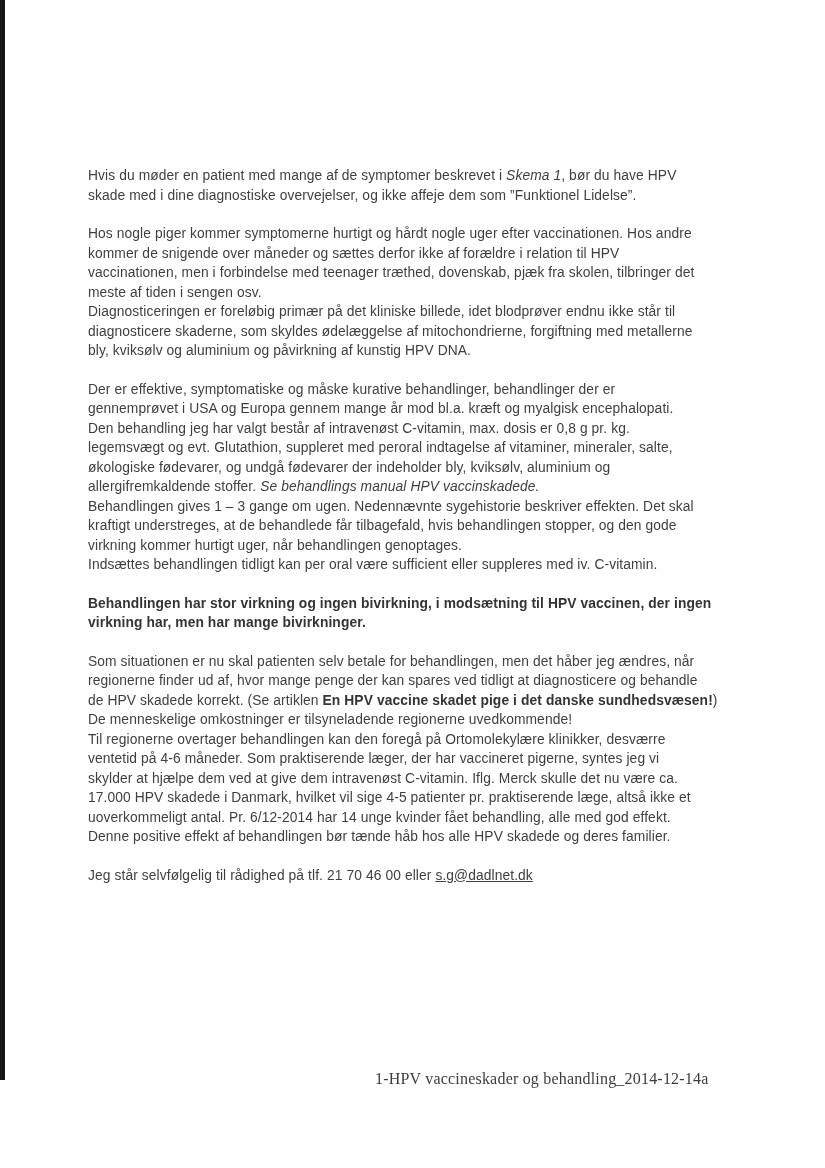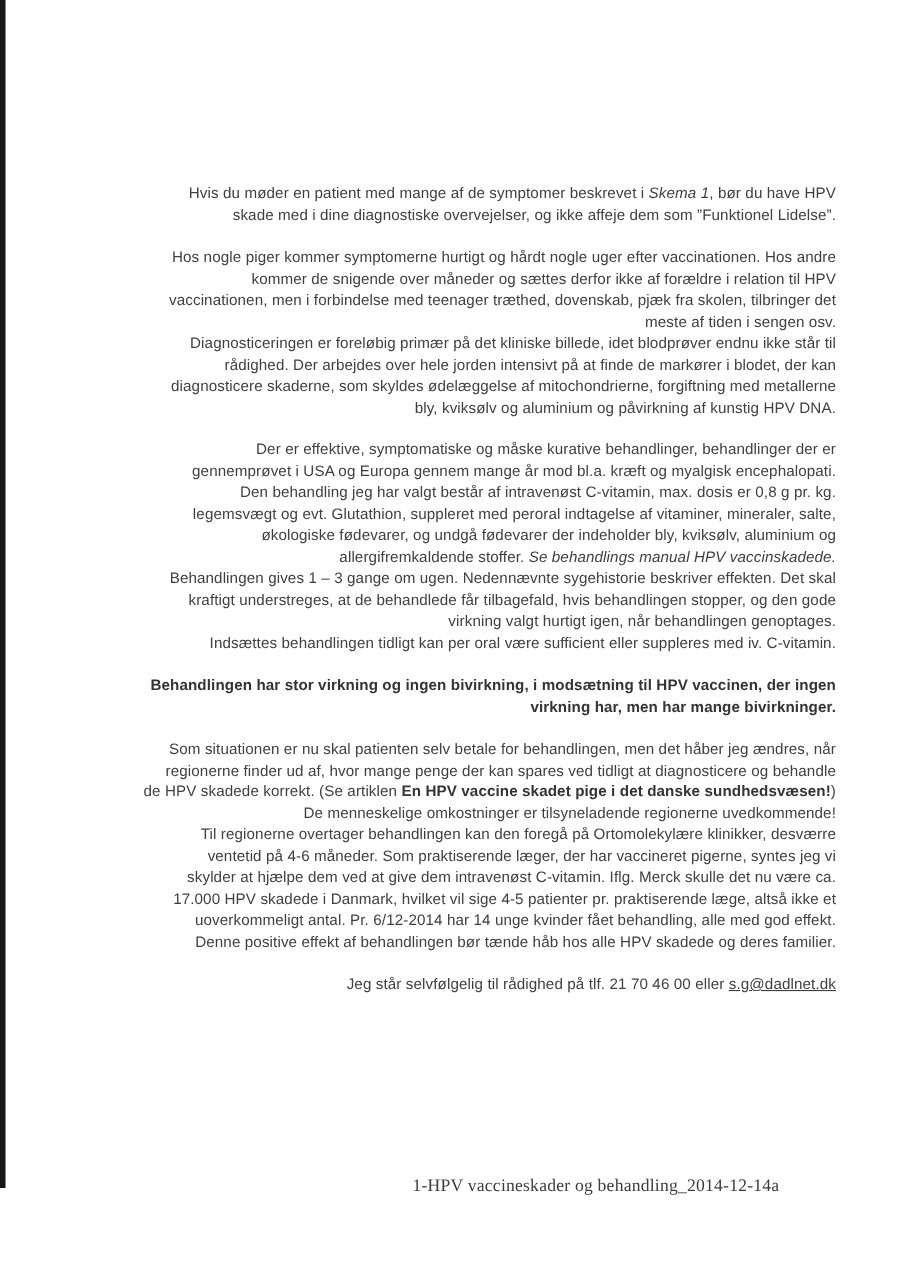--- a/index.html
+++ b/index.html
@@ -18,21 +18,21 @@
   .doc {
     position:absolute;
     left:88px; top:166px;
     width:672px;
     color:#3f3f3f;
     font-size:13.8px;
     line-height:19.5px;
     letter-spacing:0.1px;
   }
   .paragraph { margin:0 0 19px 0; }
-  .line { white-space:nowrap;text-align:right; }
+  .line { white-space:nowrap; }
   .it { font-style:italic; }
   .bd { font-weight:bold; color:#343434; }
   .un { text-decoration:underline;margin-top:12px; }
   .footer {
     position:absolute;
     left:375px; top:1070px;
     font-family:"Liberation Serif", serif;
     font-size:16px;
     color:#3c3c3c;
     letter-spacing:0.2px;
@@ -47,34 +47,33 @@
     <div class="paragraph">
       <div class="line"><span>Hvis du møder en patient med mange af de symptomer beskrevet i </span><span class="it">Skema 1</span><span>, bør du have HPV</span></div>
       <div class="line"><span>skade med i dine diagnostiske overvejelser, og ikke affeje dem som ”Funktionel Lidelse”.</span></div>
     </div>
     <div class="paragraph">
       <div class="line"><span>Hos nogle piger kommer symptomerne hurtigt og hårdt nogle uger efter vaccinationen. Hos andre</span></div>
       <div class="line"><span>kommer de snigende over måneder og sættes derfor ikke af forældre i relation til HPV</span></div>
       <div class="line"><span>vaccinationen, men i forbindelse med teenager træthed, dovenskab, pjæk fra skolen, tilbringer det</span></div>
       <div class="line"><span>meste af tiden i sengen osv.</span></div>
       <div class="line"><span>Diagnosticeringen er foreløbig primær på det kliniske billede, idet blodprøver endnu ikke står til</span></div>
-      <div class="line"><span>rådighed. Der arbejdes over hele jorden intensivt på at finde de markører i blodet, der kan</span></div>
       <div class="line"><span>diagnosticere skaderne, som skyldes ødelæggelse af mitochondrierne, forgiftning med metallerne</span></div>
       <div class="line"><span>bly, kviksølv og aluminium og påvirkning af kunstig HPV DNA.</span></div>
     </div>
     <div class="paragraph">
       <div class="line"><span>Der er effektive, symptomatiske og måske kurative behandlinger, behandlinger der er</span></div>
       <div class="line"><span>gennemprøvet i USA og Europa gennem mange år mod bl.a. kræft og myalgisk encephalopati.</span></div>
       <div class="line"><span>Den behandling jeg har valgt består af intravenøst C-vitamin, max. dosis er 0,8 g pr. kg.</span></div>
       <div class="line"><span>legemsvægt og evt. Glutathion, suppleret med peroral indtagelse af vitaminer, mineraler, salte,</span></div>
       <div class="line"><span>økologiske fødevarer, og undgå fødevarer der indeholder bly, kviksølv, aluminium og</span></div>
       <div class="line"><span>allergifremkaldende stoffer. </span><span class="it">Se behandlings manual HPV vaccinskadede.</span></div>
       <div class="line"><span>Behandlingen gives 1 – 3 gange om ugen. Nedennævnte sygehistorie beskriver effekten. Det skal</span></div>
       <div class="line"><span>kraftigt understreges, at de behandlede får tilbagefald, hvis behandlingen stopper, og den gode</span></div>
-      <div class="line"><span>virkning valgt hurtigt igen, når behandlingen genoptages.</span></div>
+      <div class="line"><span>virkning kommer hurtigt uger, når behandlingen genoptages.</span></div>
       <div class="line"><span>Indsættes behandlingen tidligt kan per oral være sufficient eller suppleres med iv. C-vitamin.</span></div>
     </div>
     <div class="paragraph">
       <div class="line"><span class="bd">Behandlingen har stor virkning og ingen bivirkning, i modsætning til HPV vaccinen, der ingen</span></div>
       <div class="line"><span class="bd">virkning har, men har mange bivirkninger.</span></div>
     </div>
     <div class="paragraph">
       <div class="line"><span>Som situationen er nu skal patienten selv betale for behandlingen, men det håber jeg ændres, når</span></div>
       <div class="line"><span>regionerne finder ud af, hvor mange penge der kan spares ved tidligt at diagnosticere og behandle</span></div>
       <div class="line"><span>de HPV skadede korrekt. (Se artiklen </span><span class="bd">En HPV vaccine skadet pige i det danske sundhedsvæsen!</span><span>)</span></div>

